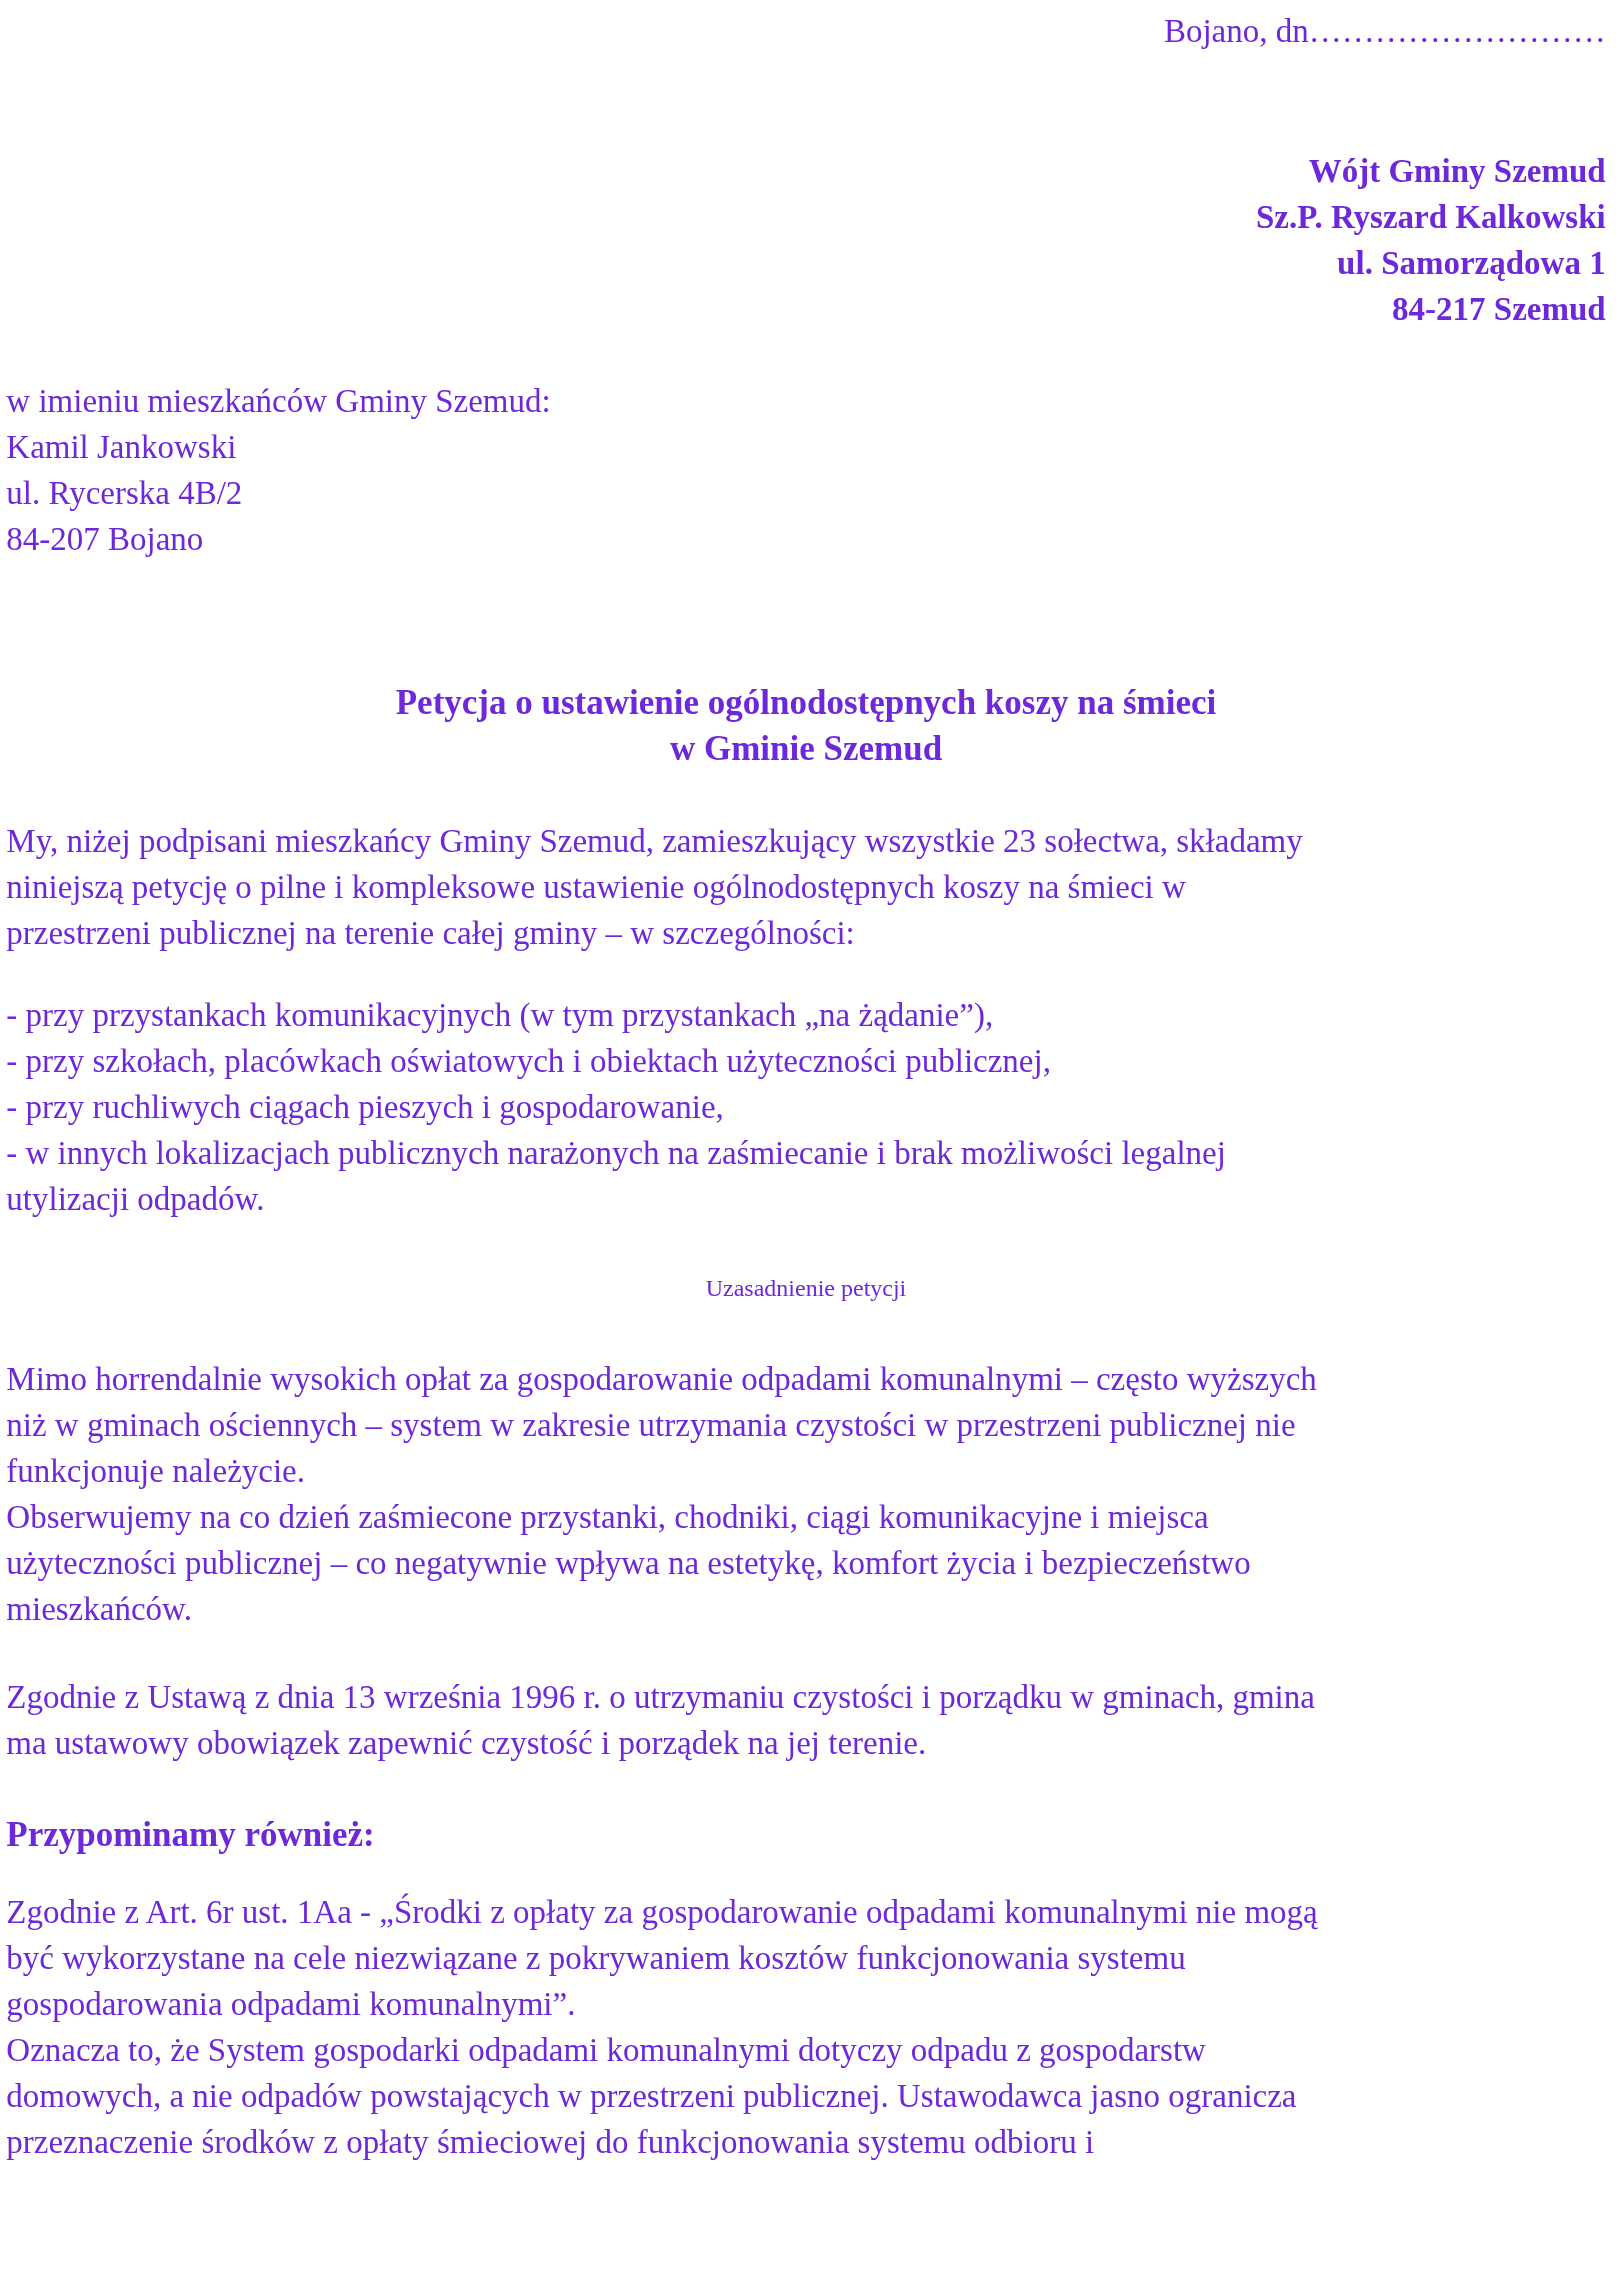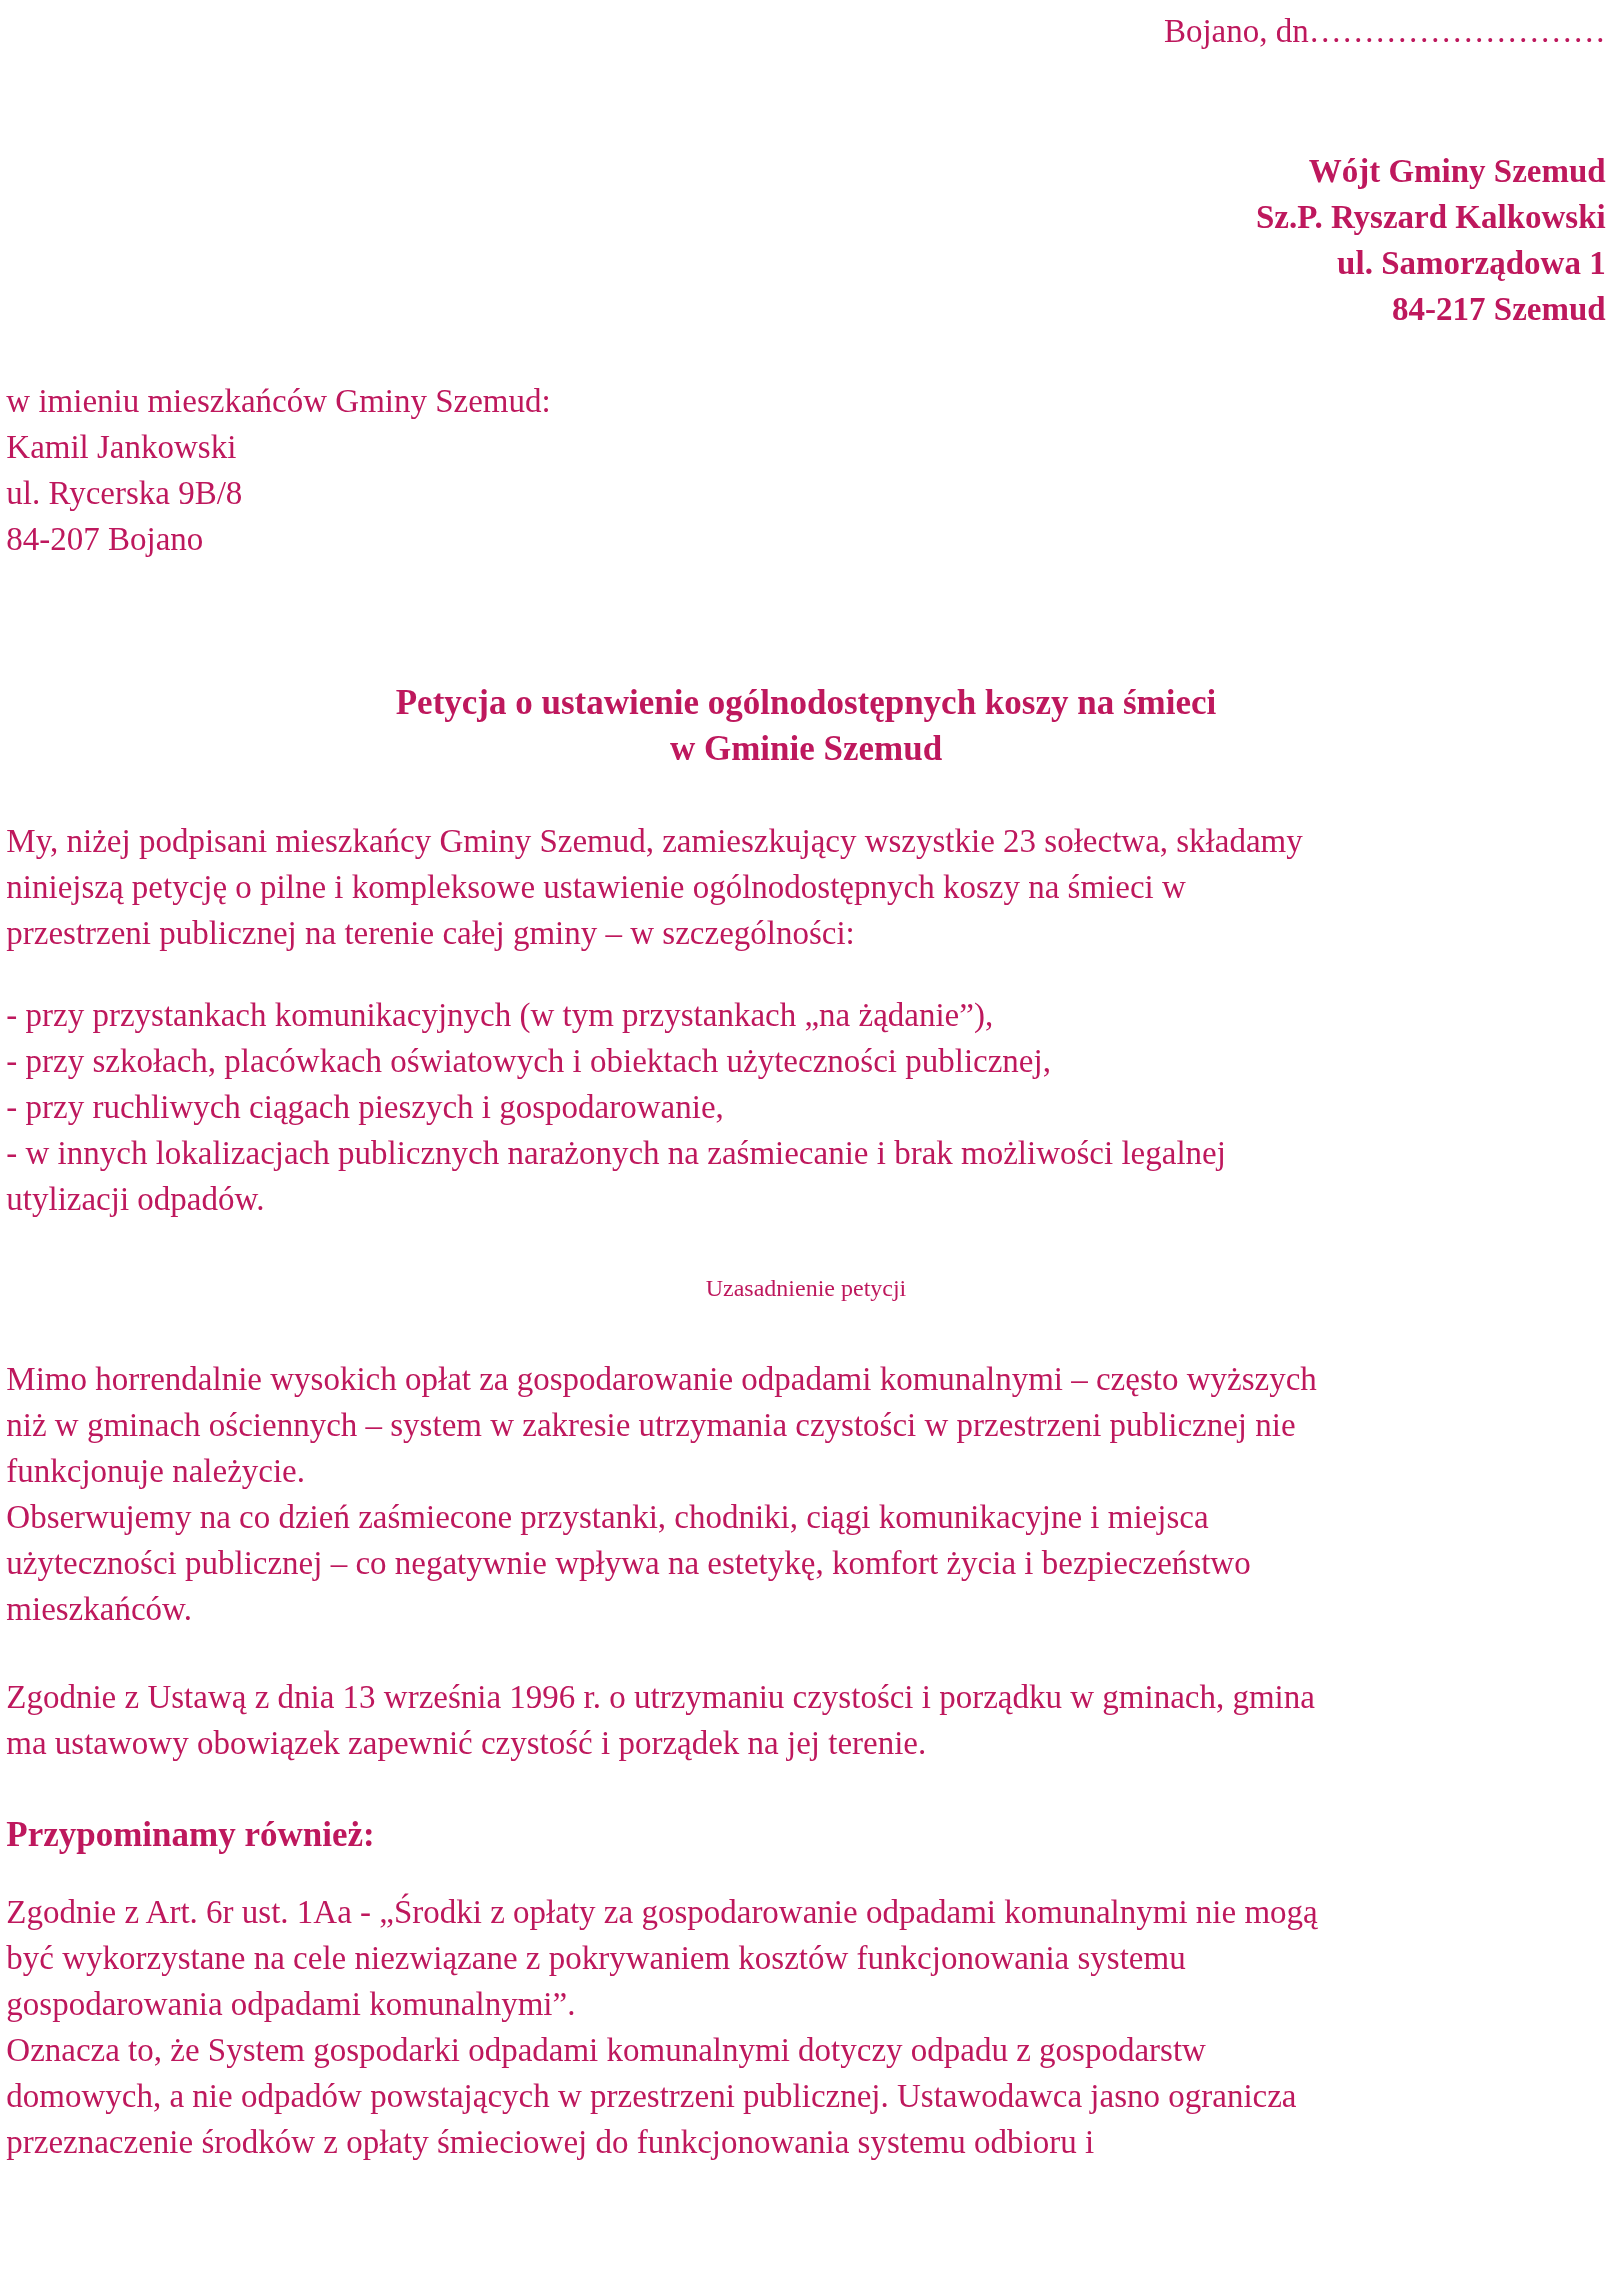--- a/index.html
+++ b/index.html
@@ -6,21 +6,21 @@
     margin: 0;
     padding: 0;
     background: #ffffff;
   }
   .page {
     position: relative;
     width: 1623px;
     height: 2273px;
     margin: 0 auto;
     background: #ffffff;
-    color: #be185d;
+    color: #6d28d9;
     overflow: hidden;
     box-sizing: border-box;
     padding: 7.9px 17.3px 0 6.3px;
     font-family: "Liberation Serif", "DejaVu Serif", serif;
     font-size: 33px;
     line-height: 46px;
   }
   .pre    { white-space: pre-line; }
 
   .date-line        { text-align: right; }
@@ -45,21 +45,21 @@
   <div class="recipient-block">
     <div>Wójt Gminy Szemud</div>
     <div>Sz.P. Ryszard Kalkowski</div>
     <div>ul. Samorządowa 1</div>
     <div>84-217 Szemud</div>
   </div>
 
   <div class="sender-block">
     <div>w imieniu mieszkańców Gminy Szemud:</div>
     <div>Kamil Jankowski</div>
-    <div>ul. Rycerska 9B/8</div>
+    <div>ul. Rycerska 4B/2</div>
     <div>84-207 Bojano</div>
   </div>
 
   <div class="doc-title">Petycja o ustawienie ogólnodostępnych koszy na śmieci
 w Gminie Szemud</div>
 
   <div class="intro-para pre">My, niżej podpisani mieszkańcy Gminy Szemud, zamieszkujący wszystkie 23 sołectwa, składamy
 niniejszą petycję o pilne i kompleksowe ustawienie ogólnodostępnych koszy na śmieci w
 przestrzeni publicznej na terenie całej gminy – w szczególności:</div>
 

